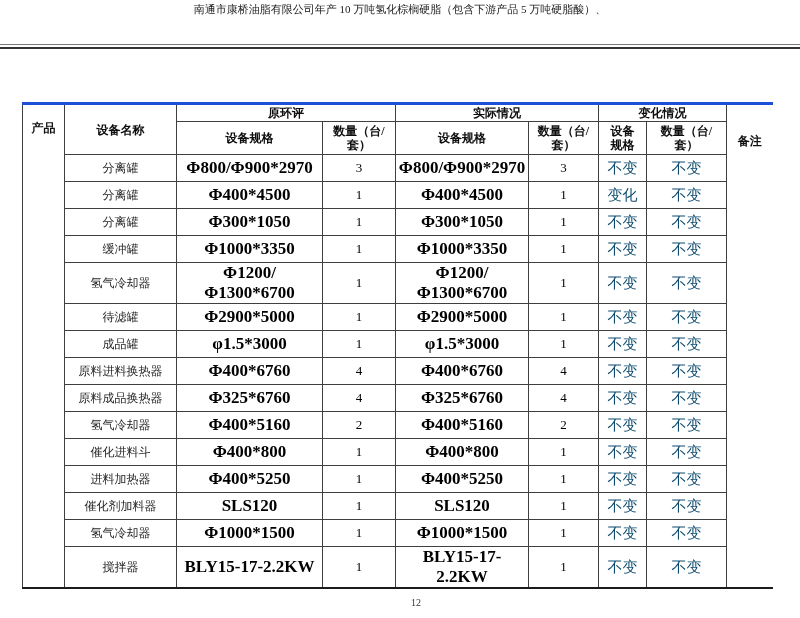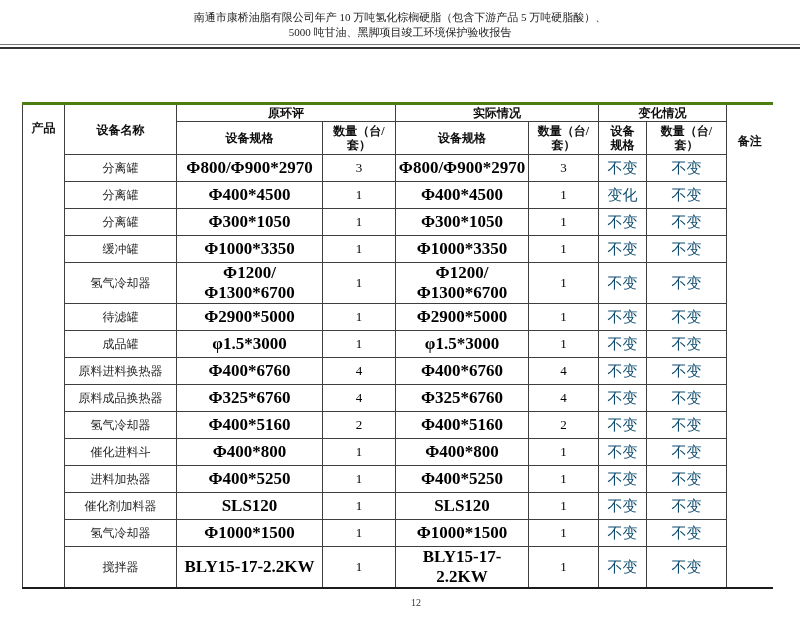--- a/index.html
+++ b/index.html
@@ -1,37 +1,37 @@
 <!DOCTYPE html>
 <html><head>
 <meta charset="utf-8">
 <style>
   html,body{margin:0;padding:0;background:#ffffff;}
   .page{
     position:relative;width:800px;height:618px;background:#ffffff;overflow:hidden;
     font-family:"Liberation Serif","DejaVu Serif",serif;color:#111111;
   }
   .page-header{
-    position:absolute;top:10px;left:0;width:100%;
+    position:absolute;top:2px;left:0;width:100%;
     text-align:center;font-size:11px;line-height:15px;color:#1a1a1a;
   }
   .header-rule{
     position:absolute;top:44px;left:0;width:100%;height:2px;
     border-top:1px solid #787878;border-bottom:2px solid #343434;
   }
   table.equip{
     position:absolute;left:22px;top:102px;width:750px;
     border-collapse:collapse;table-layout:fixed;
     font-family:"Liberation Serif","DejaVu Serif",serif;
   }
   table.equip td{
     border:1px solid #3f3f3f;text-align:center;vertical-align:middle;
     padding:0 1px;overflow:hidden;
   }
-  tr.hdr1 td{border-top:3px solid #4d7c0f;}
+  tr.hdr1 td{border-top:3px solid #1d4ed8;}
   tr.hdr1{height:18px;}
   tr.hdr2{height:33px;}
   tr.body-row{height:27px;}
   .hcell{font-weight:bold;font-size:12px;color:#0d0d0d;line-height:14px;}
   .c-product{
     font-weight:bold;font-size:12px;vertical-align:top !important;
     padding-top:15px !important;border-bottom:2px solid #1c1c1c !important;
   }
   .c-remark{
     font-weight:bold;font-size:12px;vertical-align:top !important;
@@ -49,21 +49,20 @@
     text-align:center;font-size:10px;color:#333333;
   }
 </style>
 </head>
 <body>
 
 <div class="page">
 
   <div class="page-header">
     <div>南通市康桥油脂有限公司年产 10 万吨氢化棕榈硬脂（包含下游产品 5 万吨硬脂酸）、</div>
-    <div>5000 吨甘油、黑脚项目竣工环境保护验收报告</div>
   </div>
 
   <div class="header-rule"></div>
 
   <table class="equip">
     <colgroup>
       <col style="width:42px">
         <col style="width:112px">
         <col style="width:146px">
       <col style="width:73px">

